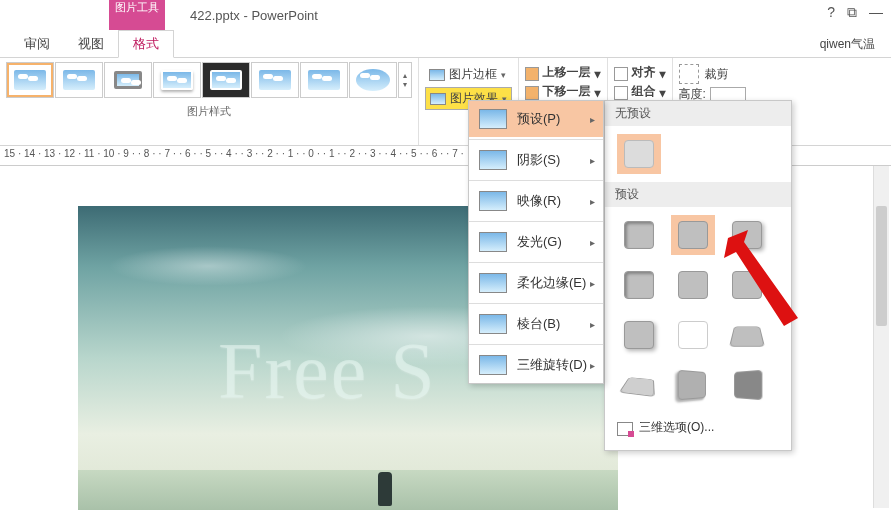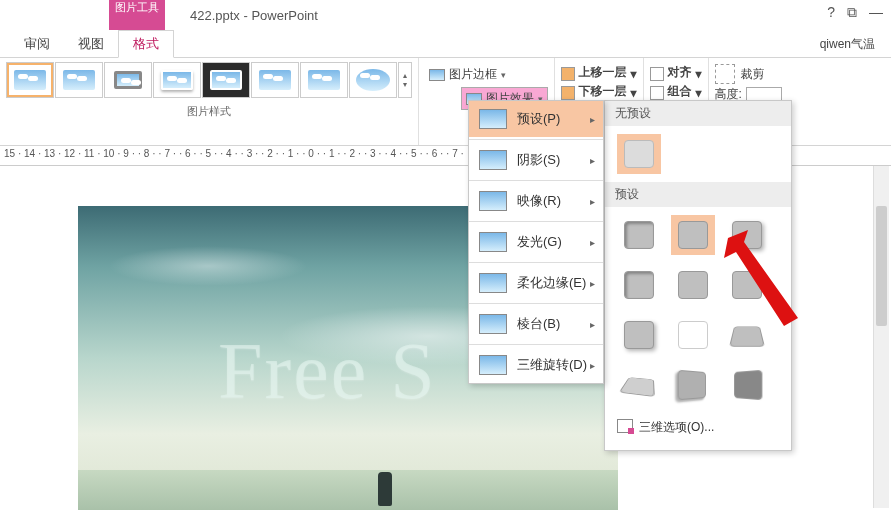--- a/index.html
+++ b/index.html
@@ -30,21 +30,21 @@
   .style-thumb.dark { background:#2b2b2b; }
   .style-thumb.dark .sky { border: 2px solid #fff; }
   .style-thumb.gray .sky { border: 3px solid #888; width:28px; height:18px; }
   .style-thumb.bevel .sky { border: 2px solid #fff; box-shadow: 0 2px 3px rgba(0,0,0,0.3); }
   .style-thumb.oval .sky { border-radius: 50%; width:34px; height:22px; }
   .styles-more { width:14px; height:36px; border:1px solid #ccc; display:flex; flex-direction:column; justify-content:center; align-items:center; gap:2px; color:#666; font-size:8px;}
   .styles-group .group-label { font-size: 11px; color: #666; margin-top: 6px; }
 
   .ribbon-btns { padding: 4px 6px; border-right: 1px solid #e0e0e0; font-size: 12px; color: #444; }
   .ribbon-btns .rbtn { display: flex; align-items: center; gap: 4px; margin: 2px 0; padding: 2px 4px; }
-  .ribbon-btns .rbtn.active { background: #f9a8d4; border:1px solid #aaa;margin-left:36px; }
+  .ribbon-btns .rbtn.active { background: #fde047; border:1px solid #aaa; }
   .ribbon-btns .rbtn .ic { width:16px; height:12px; background: linear-gradient(#7bb8e8, #d5eefc); border:1px solid #888; }
   .ribbon-btns .caret { font-size:9px; color:#666; }
 
   .arrange-btns { padding:4px 6px; border-right:1px solid #e0e0e0; font-size:12px; color:#444; }
   .arrange-btns .rbtn { display:flex; align-items:flex-end; gap:4px; margin:2px 0;font-weight:bold; }
   .arrange-btns .ic { width:14px; height:14px; border:1px solid #999; background:#f3b26b; }
 
   .size-group { padding:4px 6px; font-size:12px; color:#444; min-width:120px;}
   .size-group .szic { display:inline-block; width:20px; height:20px; border:1px dashed #999; vertical-align:middle; margin-right:2px;}
   .size-group .row { display:flex; align-items:center; gap:4px; margin:2px 0;}
@@ -79,21 +79,21 @@
   .preset-panel .pthumb .sq { width:30px; height:28px; background:#bfbfbf; border-radius:4px; border:1px solid #999;}
   .preset-panel .pthumb.none .sq { background:#dcdcdc; border:1px solid #bbb;}
   .preset-panel .pthumb.sel { background:#f8c6a3; }
   .preset-panel .pthumb .sq.b1 { box-shadow: inset 2px 2px 3px rgba(0,0,0,0.3);}
   .preset-panel .pthumb .sq.b2 { box-shadow: 2px 2px 4px rgba(0,0,0,0.3);}
   .preset-panel .pthumb .sq.b3 { background:#fff; border:1px solid #ccc;}
   .preset-panel .pthumb .sq.d1 { transform: perspective(60px) rotateX(45deg); }
   .preset-panel .pthumb .sq.d2 { transform: perspective(60px) rotateX(55deg) rotateZ(10deg); background:#cfcfcf;}
   .preset-panel .pthumb .sq.d3 { transform: perspective(60px) rotateY(20deg); background:#b0b0b0; box-shadow: -2px 2px 2px rgba(0,0,0,0.3);}
   .preset-panel .pthumb .sq.d4 { transform: perspective(60px) rotateY(-20deg); background:#888;}
-  .preset-panel .link { padding:6px 12px; color:#333; font-size:12px; display:flex; align-items:flex-start; gap:6px;}
+  .preset-panel .link { padding:6px 12px; color:#333; font-size:12px; display:flex; align-items:flex-end; gap:6px;}
   .preset-panel .link .ic { width:16px; height:14px; background:#fff; border:1px solid #888; position:relative;}
   .preset-panel .link .ic::after { content:""; position:absolute; right:-2px; bottom:-2px; width:6px; height:6px; background:#d64b93;}
 
   
   .red-arrow { position:absolute; z-index:60; left:718px; top:228px; pointer-events:none;}
 
   
   .vscroll { position:absolute; right:2px; top:166px; width:16px; bottom:2px; background:#f0f0f0; border-left:1px solid #ddd;}
   .vscroll .thumb { position:absolute; top:40px; left:2px; right:2px; height:120px; background:#cdcdcd; border-radius:2px;}
 </style>

